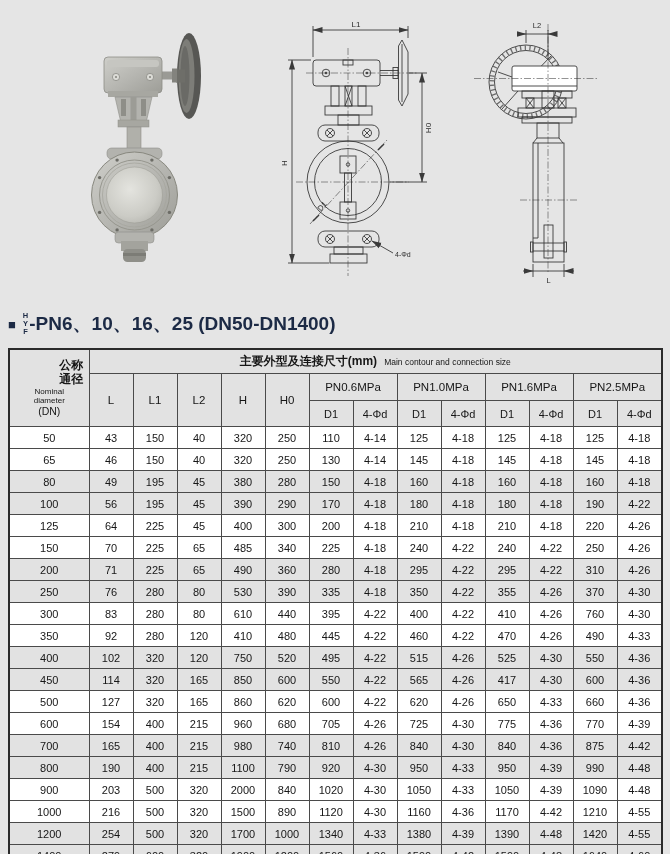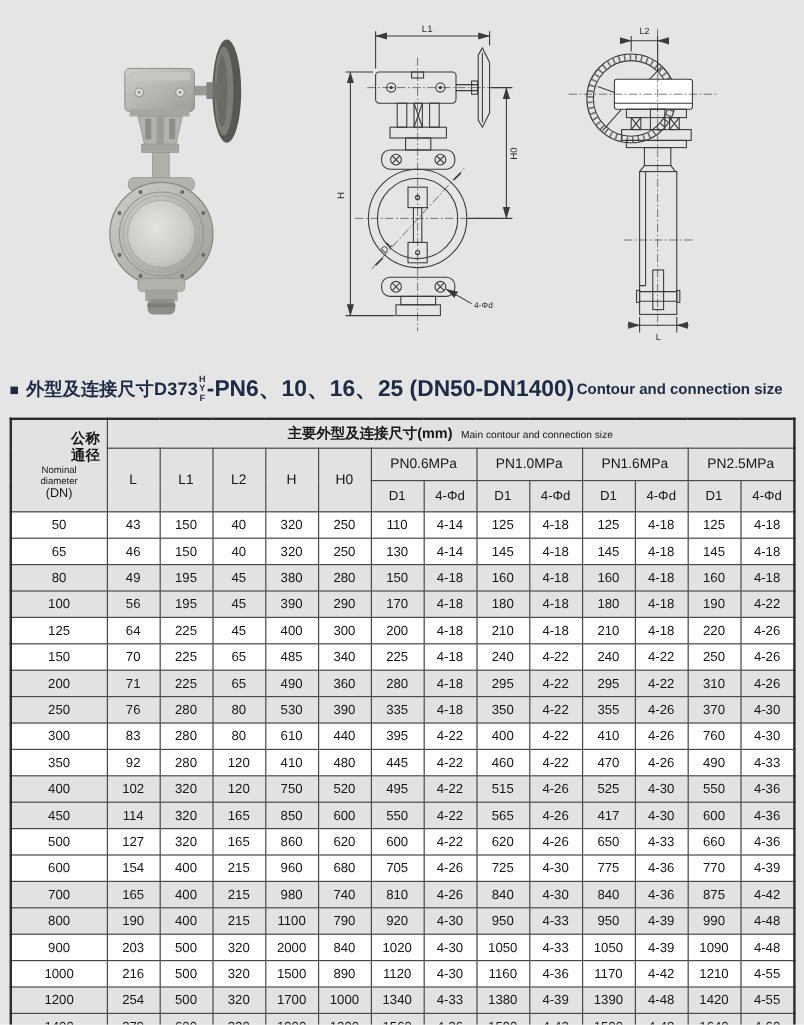--- a/index.html
+++ b/index.html
@@ -307,28 +307,26 @@
         <line x1="61" y1="261" x2="71" y2="261" marker-end="url(#arrS)"></line>
         <line x1="112" y1="261" x2="102" y2="261" marker-end="url(#arrS)"></line>
         <line x1="71" y1="261" x2="102" y2="261"></line>
         <text x="86.5" y="273" font-size="7.5" text-anchor="middle" stroke="none">L</text>
       </g>
     </svg>
   </div>
 
   <div class="title-line">
     <span class="title-bullet">■</span>
-    <span class="title-zh">外型及连接尺寸D373</span>
     <span class="title-stack">
       <span>H</span>
       <span>Y</span>
       <span>F</span>
     </span>
     <span class="title-suffix">-PN6、10、16、25 (DN50-DN1400)</span>
-    <span class="title-en">Contour and connection size</span>
   </div>
 
   <table class="dim">
     <colgroup>
       <col style="width:80px">
       <col style="width:44px">
         <col style="width:44px">
         <col style="width:44px">
         <col style="width:44px">
         <col style="width:44px">

